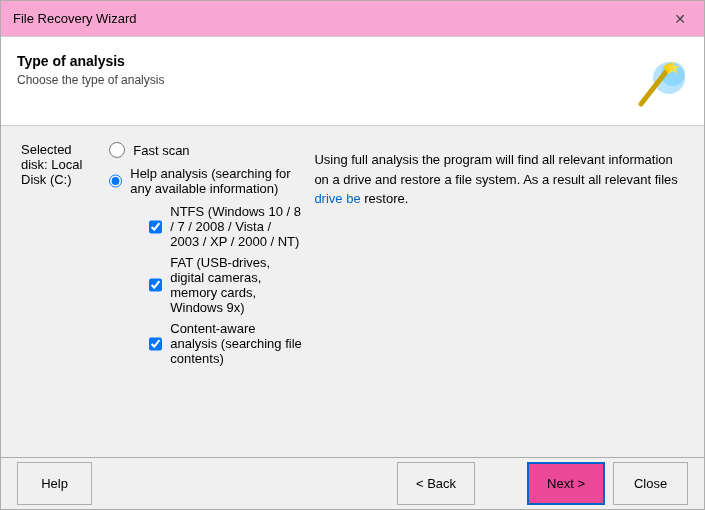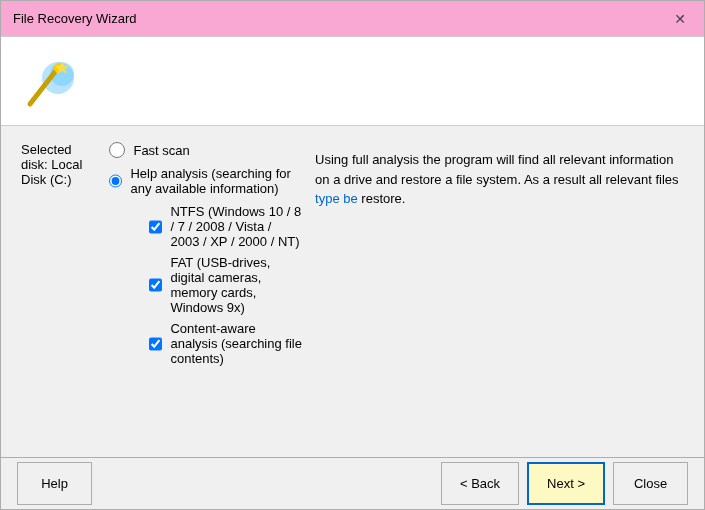--- a/index.html
+++ b/index.html
@@ -171,41 +171,46 @@
       background: #f0f0f0;
       cursor: pointer;
       min-width: 75px;
       height: 43px;
       display: flex;
       align-items: center;
       justify-content: center;
     }
     .btn-primary {
       border: 2px solid #0066cc;
-      background: #fef9c3;
-      color: #000;
+      background: #ec4899;
+      color: #000;
+      margin-left: 44px;
     }
     
     .wand-icon {
       position: relative;
     }
   </style>
 </head>
 <body>
 
 <div class="dialog">
 
   <div class="title-bar">
     <span class="title-bar-text">File Recovery Wizard</span>
     <button class="close-btn">✕</button>
   </div>
 
   <div class="content">
 
     <div class="header-section">
+      <div class="header-text">
+        <div class="header-title">Type of analysis</div>
+        <div class="header-subtitle">Choose the type of analysis</div>
+      </div>
       <div class="wizard-icon wand-icon">
         <svg width="55" height="55" viewBox="0 0 55 55">
 
           <ellipse cx="38" cy="22" rx="16" ry="16" fill="#4db8ff" opacity="0.4"></ellipse>
           <ellipse cx="42" cy="18" rx="12" ry="12" fill="#66ccff" opacity="0.5"></ellipse>
 
           <line x1="10" y1="48" x2="38" y2="12" stroke="#c8a000" stroke-width="5" stroke-linecap="round"></line>
 
           <rect x="34" y="8" width="8" height="8" rx="1" fill="#ffcc00" transform="rotate(-30 38 12)"></rect>
 
@@ -239,21 +244,21 @@
             <span class="checkbox-label">FAT (USB-drives, digital cameras, memory cards, Windows 9x)</span>
           </label>
           <label class="checkbox-option">
             <input type="checkbox" checked="" style="">
             <span class="checkbox-label">Content-aware analysis (searching file contents)</span>
           </label>
         </div>
       </div>
 
       <div class="description-text">
-        <span>Using full analysis the program will find all relevant information on a drive and restore a file system. As a result all relevant files </span><span class="highlight">type be</span><span> restore.</span>
+        <span>Using full analysis the program will find all relevant information on a drive and restore a file system. As a result all relevant files </span><span class="highlight">drive be</span><span> restore.</span>
       </div>
     </div>
   </div>
 
   <div class="footer">
     <div class="footer-left">
       <button class="btn">Help</button>
     </div>
     <div class="footer-right">
       <button class="btn">&lt; Back</button>

